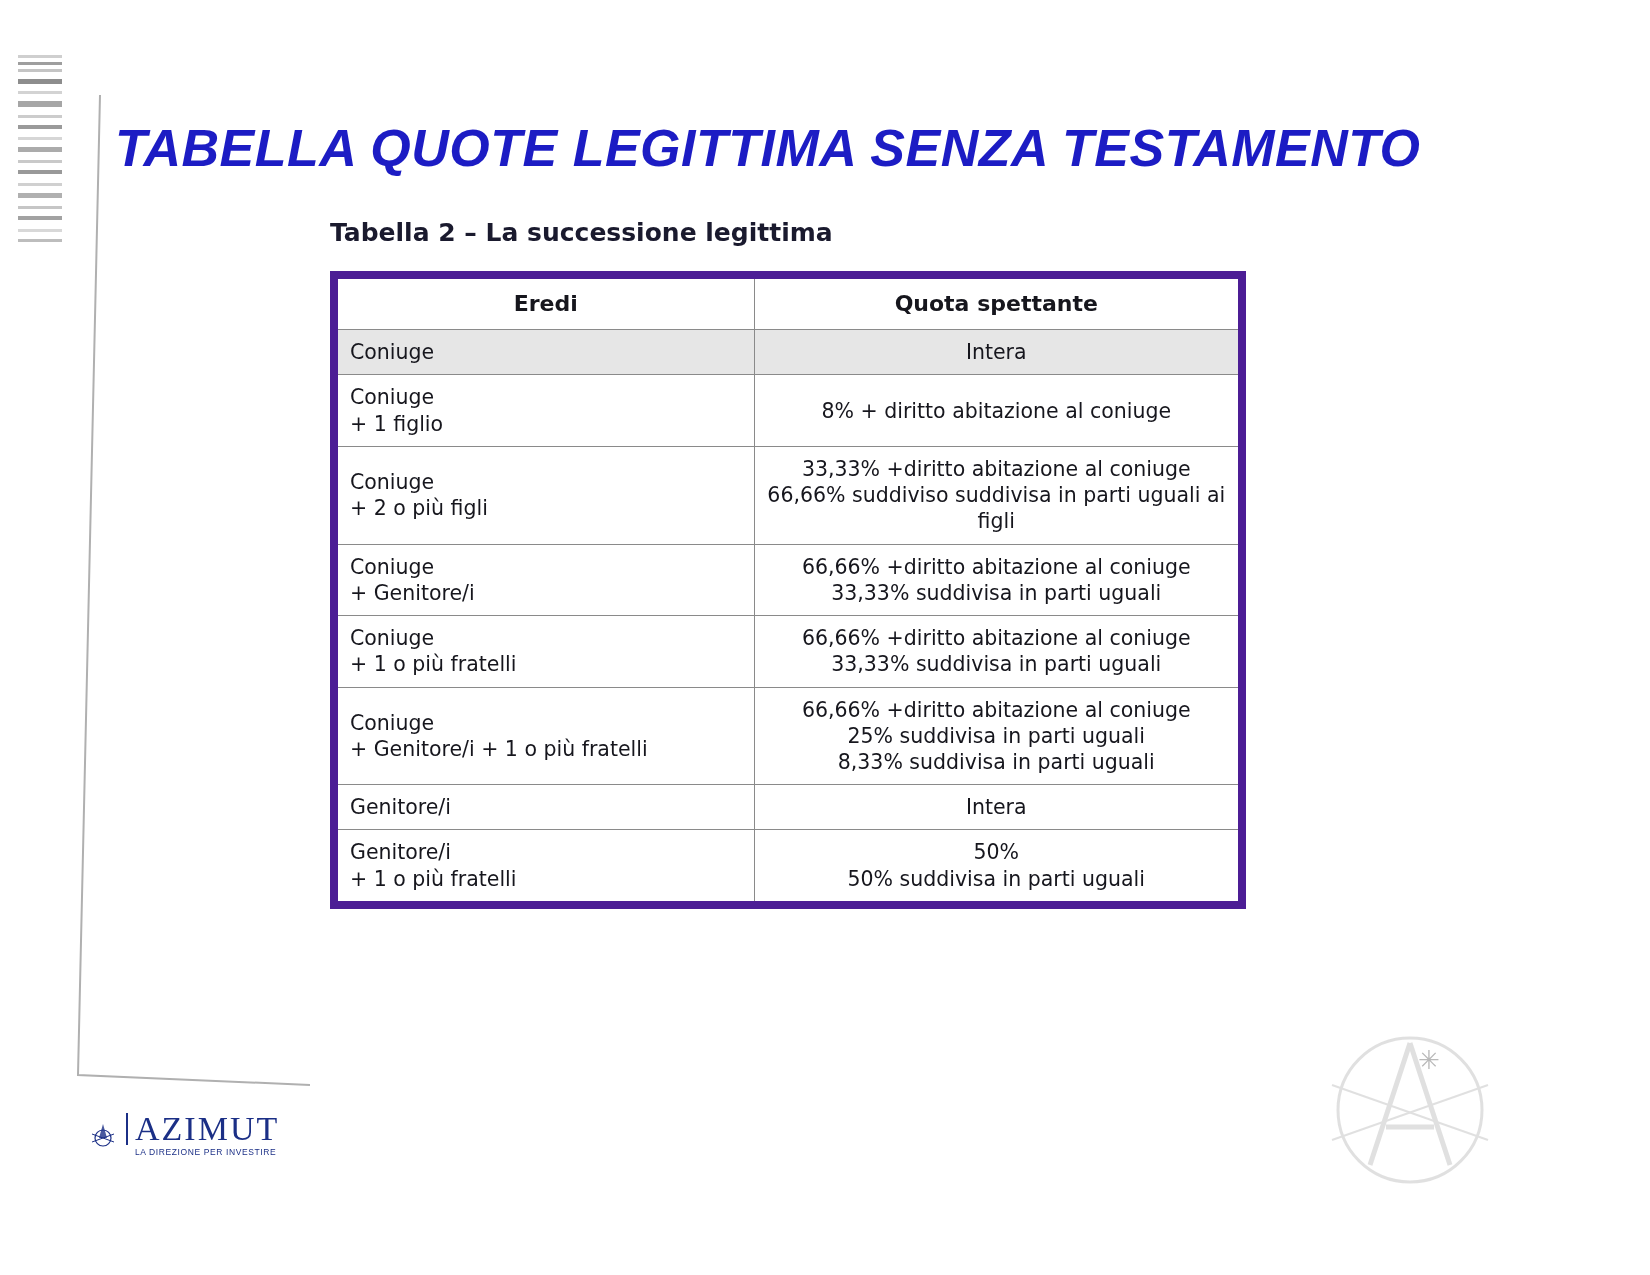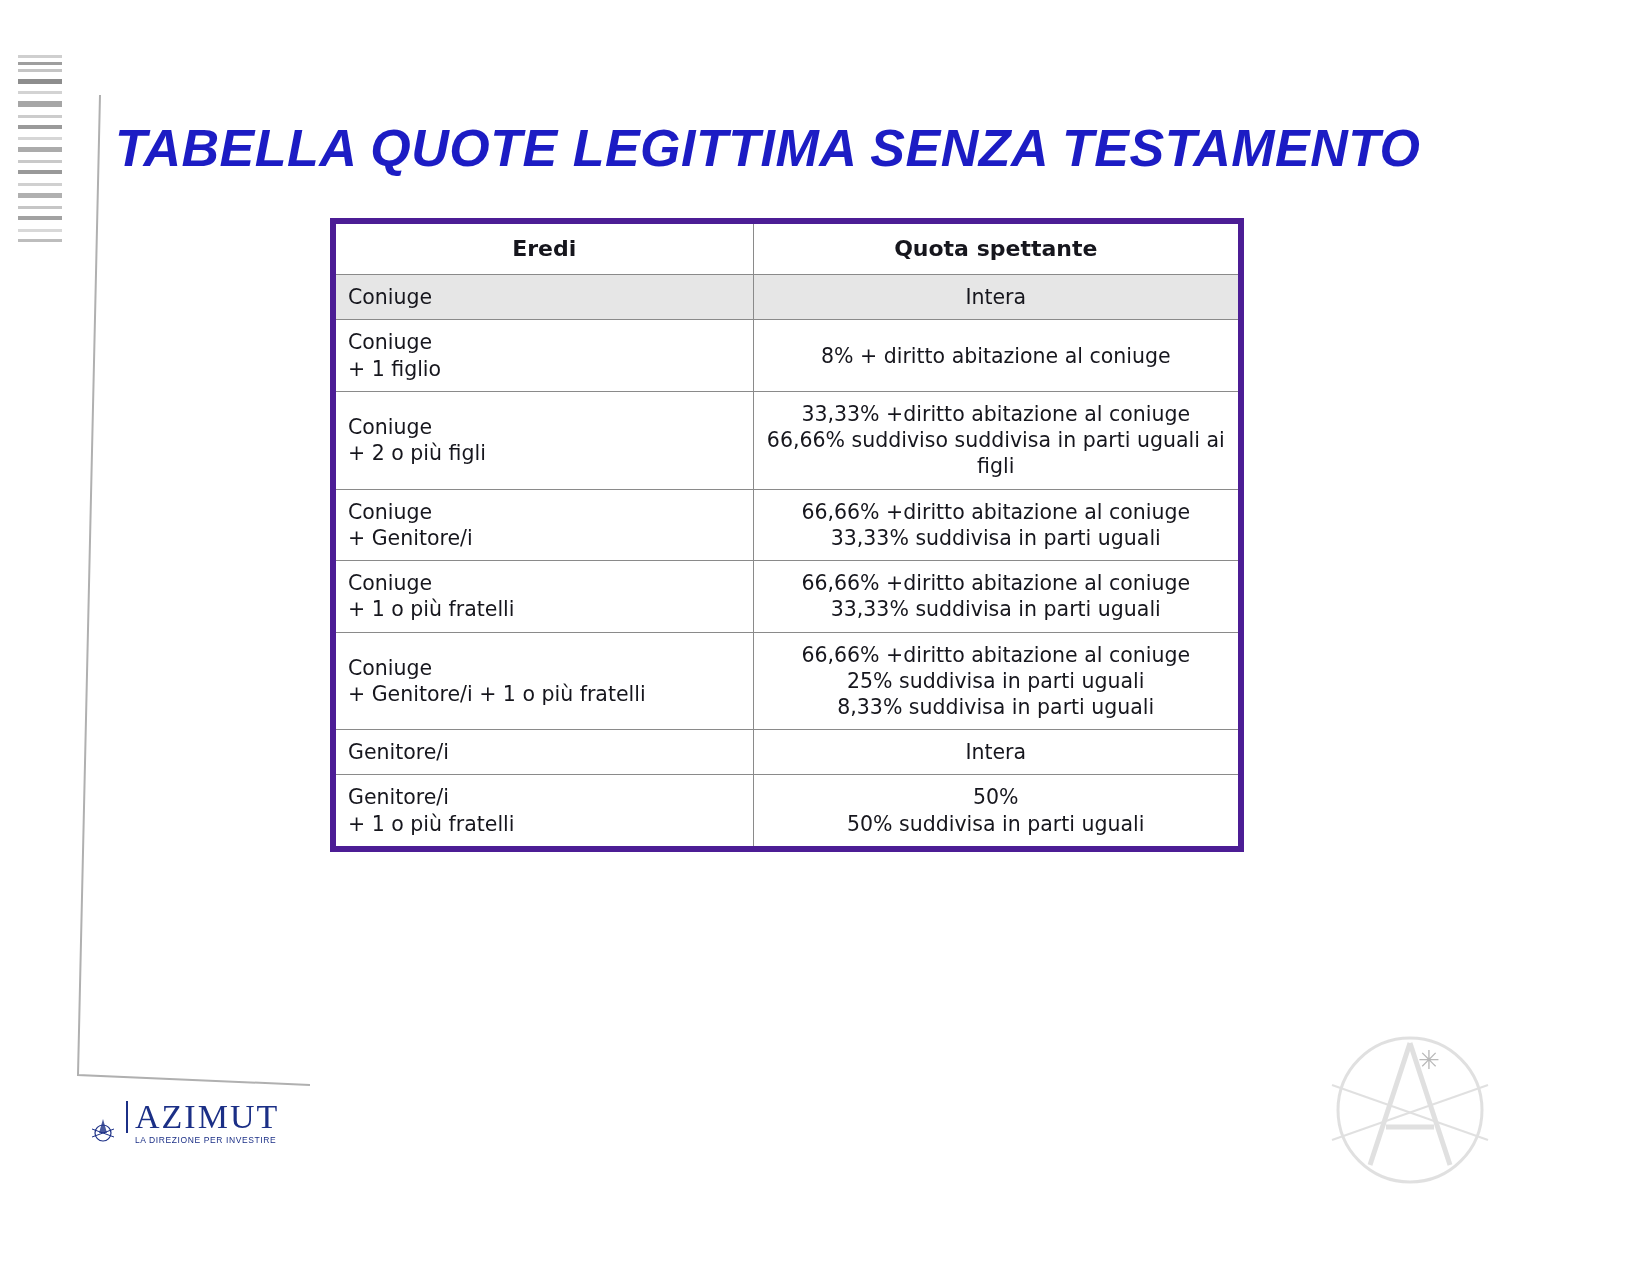--- a/index.html
+++ b/index.html
@@ -84,21 +84,21 @@
     font-family: "DejaVu Sans", sans-serif;
     font-weight: bold;
     font-size: 25px;
     color: #1a1a2e;
     margin-bottom: 24px;
   }
   table.succ {
     border-collapse: collapse;
     width: 908px;
     table-layout: fixed;
-    border: 6px solid #4c1d95;
+    border: 8px solid #4c1d95;
     background: #ffffff;
   }
   table.succ col.c1 { width: 420px; }
   table.succ col.c2 { width: 488px; }
 
   table.succ th, table.succ td {
     border: 1px solid #8a8a8a;
     font-family: "DejaVu Sans", sans-serif;
     font-size: 20.5px;
     color: #16161d;
@@ -122,23 +122,23 @@
     white-space: pre-line;
   }
   table.succ tr.shaded td {
     background: #e6e6e6;
   }
 
   
   .azimut {
     position: absolute;
     left: 88px;
-    bottom: 130px;
+    bottom: 118px;
     display: flex;
-    align-items: flex-end;
+    align-items: center;
     gap: 8px;
   }
   .azimut .mark {
     width: 30px;
     height: 30px;
     position: relative;
   }
   .azimut .word {
     font-family: "Liberation Serif", serif;
     font-size: 34px;
@@ -199,20 +199,21 @@
 </div>
 
 <svg class="guide" viewBox="0 0 260 1030" xmlns="http://www.w3.org/2000/svg">
   <path d="M40 0 L18 980 L250 990" fill="none" stroke="#b0b0b0" stroke-width="2"></path>
 </svg>
 
 <div class="slide-title">TABELLA QUOTE LEGITTIMA SENZA TESTAMENTO</div>
 
 <div class="table-wrap">
 
+  <div class="table-caption">Tabella 2 – La successione legittima</div>
 
   <table class="succ">
     <colgroup>
         <col class="c1">
         <col class="c2">
       </colgroup>
     <thead>
       <tr>
         <th>Eredi</th>
         <th>Quota spettante</th>

